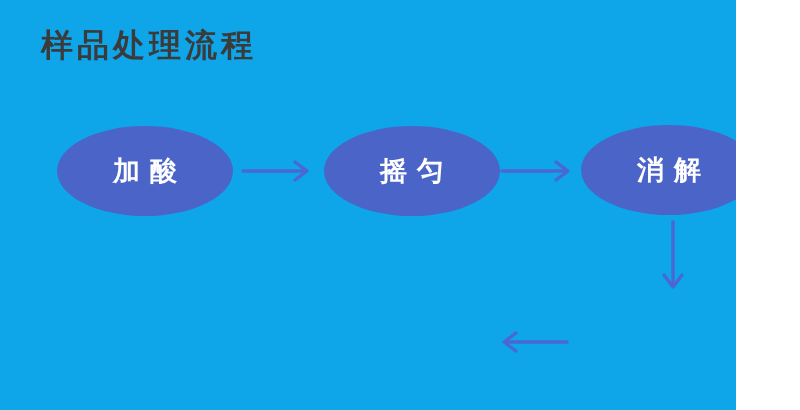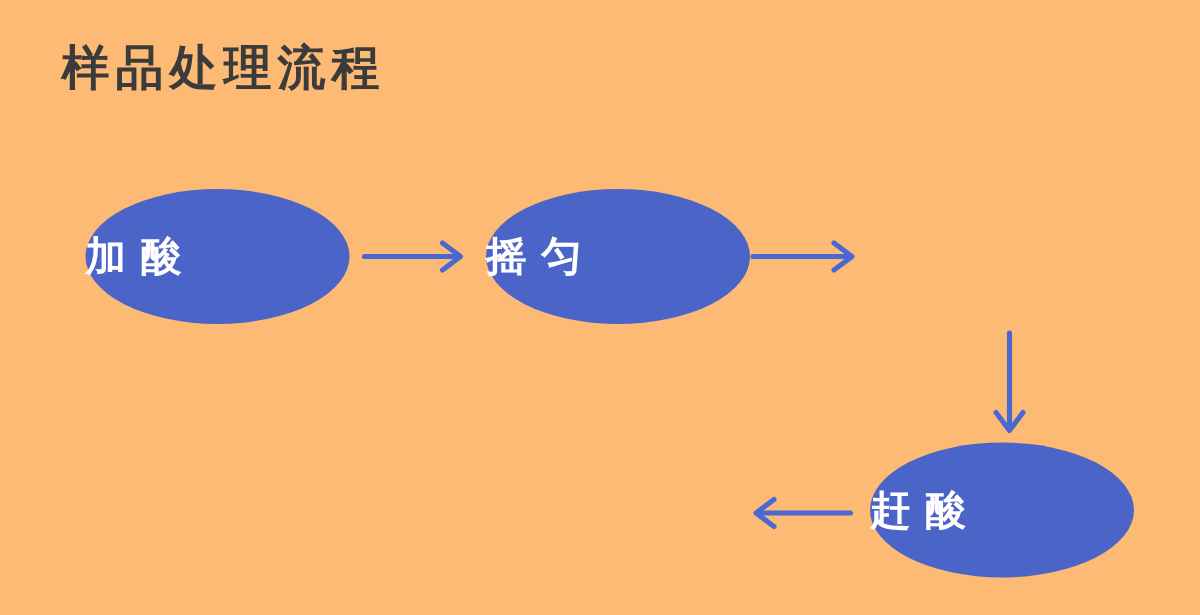--- a/index.html
+++ b/index.html
@@ -3,23 +3,23 @@
 <meta charset="utf-8">
 <style>
   html, body {
     margin: 0;
     padding: 0;
     background: #ffffff;
     font-family: "Liberation Sans", "DejaVu Sans", sans-serif;
   }
   .canvas {
     position: relative;
-    width: 800px;
+    width: 736px;
     height: 410px;
-    background: #fdba74;
+    background: #0ea5e9;
     overflow: hidden;
   }
   .title {
     position: absolute;
     left: 41px;
     top: 28px;
     margin: 0;
     font-size: 32px;
     line-height: 1.1;
     font-weight: 700;
@@ -28,21 +28,21 @@
     white-space: nowrap;
   }
   .node {
     position: absolute;
     width: 176px;
     height: 90px;
     border-radius: 50%;
     background: #4b64c8;
     display: flex;
     align-items: center;
-    justify-content: flex-start;
+    justify-content: center;
   }
   .node-label {
     color: #ffffff;
     font-size: 27px;
     font-weight: 700;
     letter-spacing: 10px;
     margin-right: -10px; 
     white-space: nowrap;
   }
   .n1 { left: 57px;  top: 126px; }
@@ -74,24 +74,24 @@
   <h1 class="title" style="color: rgb(59, 59, 59);">样品处理流程</h1>
 
   <div class="node n1" style="background-color: rgb(75, 100, 200);">
     <span class="node-label" style="color: rgb(255, 255, 255);">加酸</span>
   </div>
 
   <div class="node n2" style="background-color: rgb(75, 100, 200);">
     <span class="node-label" style="color: rgb(255, 255, 255);">摇匀</span>
   </div>
 
+  <div class="node n3" style="background-color: rgb(75, 100, 200);">
+    <span class="node-label" style="color: rgb(255, 255, 255);">消解</span>
+  </div>
 
-  <div class="node n4" style="background-color: rgb(75, 100, 200);">
-    <span class="node-label" style="color: rgb(255, 255, 255);">赶酸</span>
-  </div>
 
 
   <svg class="arrows" width="800" height="410" viewBox="0 0 800 410" xmlns="http://www.w3.org/2000/svg">
 
     <g>
       <line x1="243" y1="171" x2="304" y2="171" stroke="#4a68d2"></line>
       <path d="M295,162 L307,171 L295,180" stroke="#4a68d2"></path>
     </g>
 
     <g>

